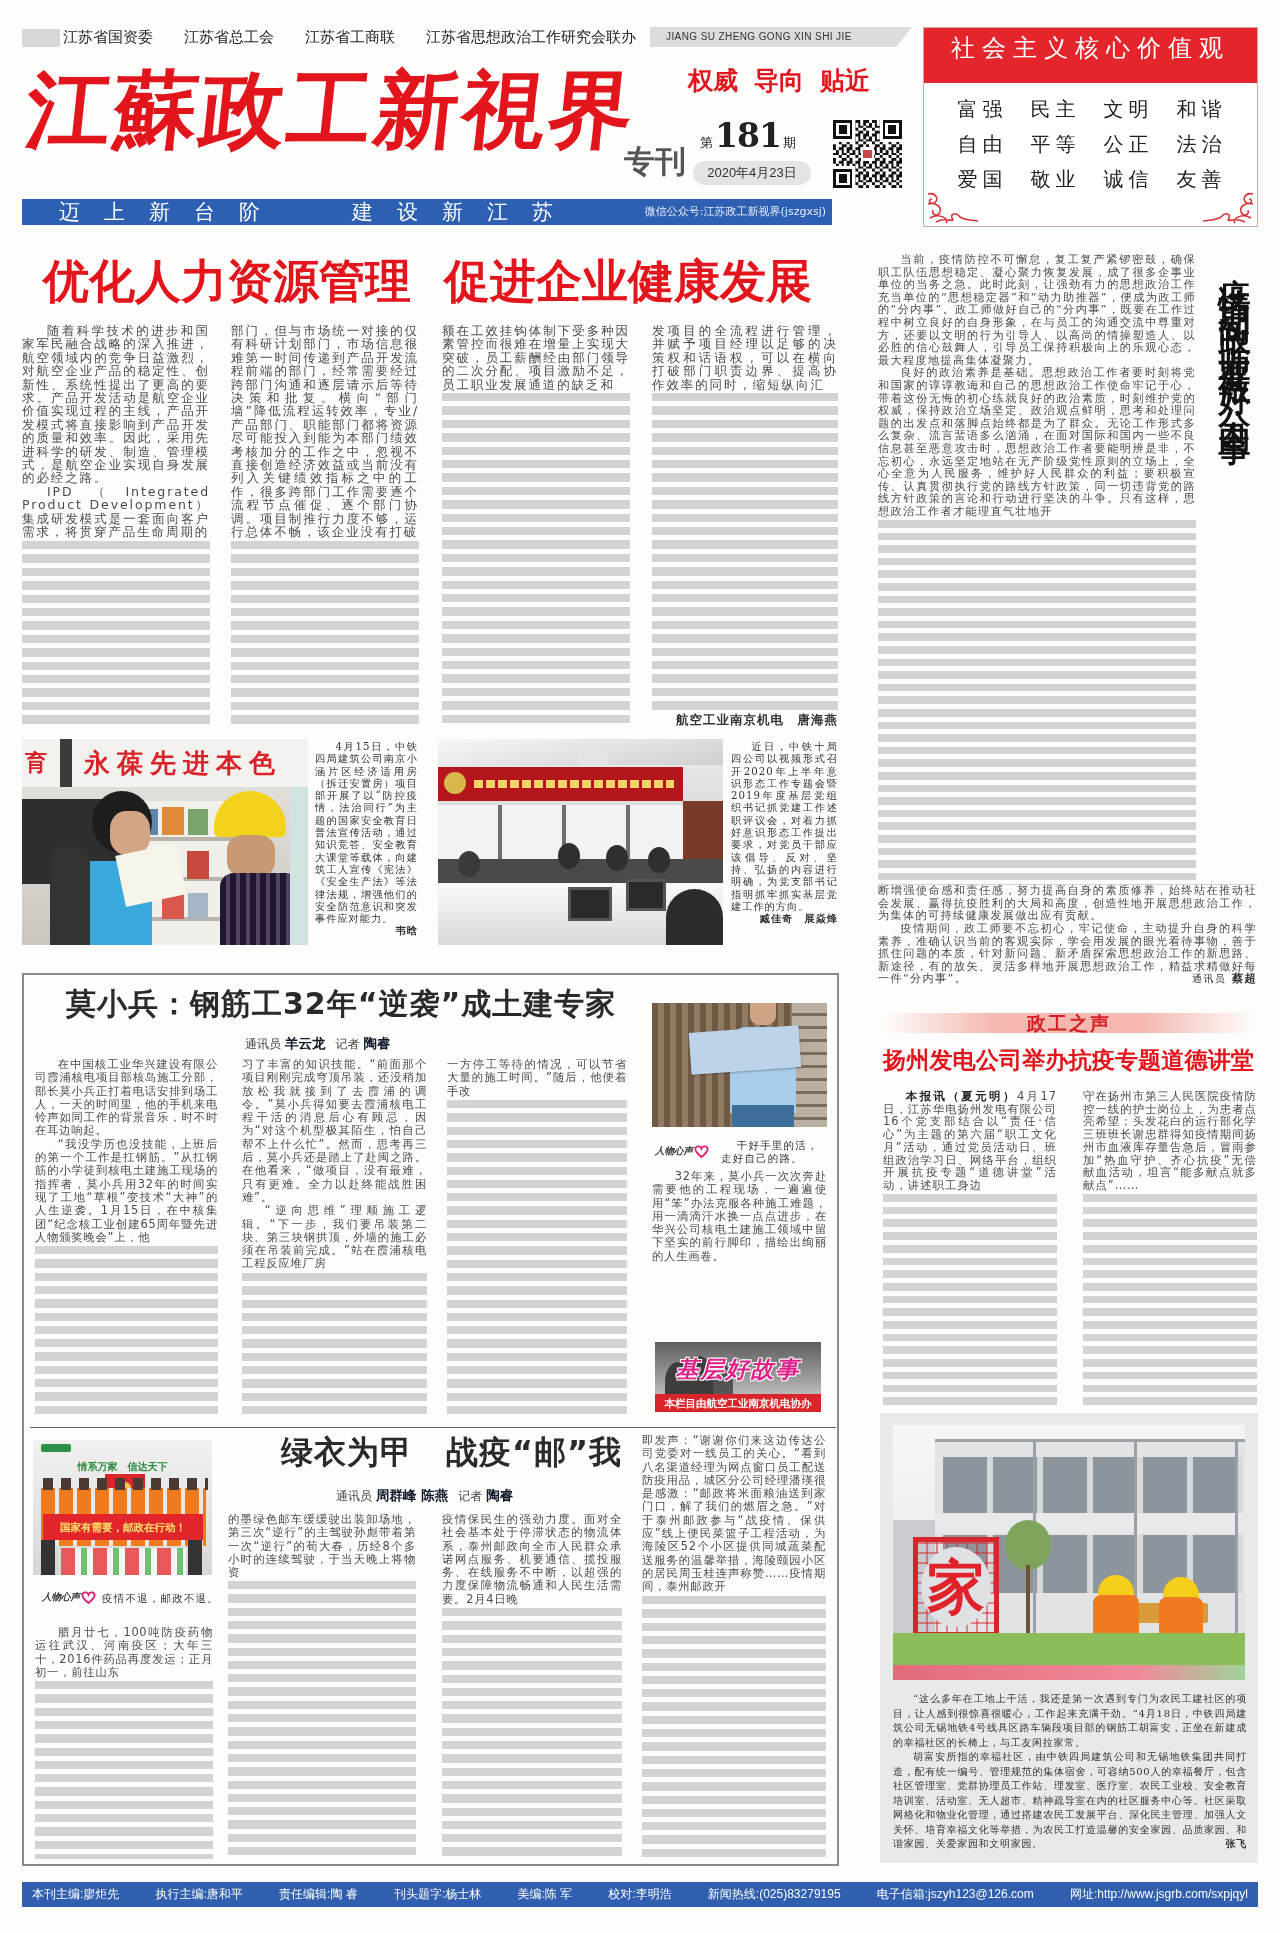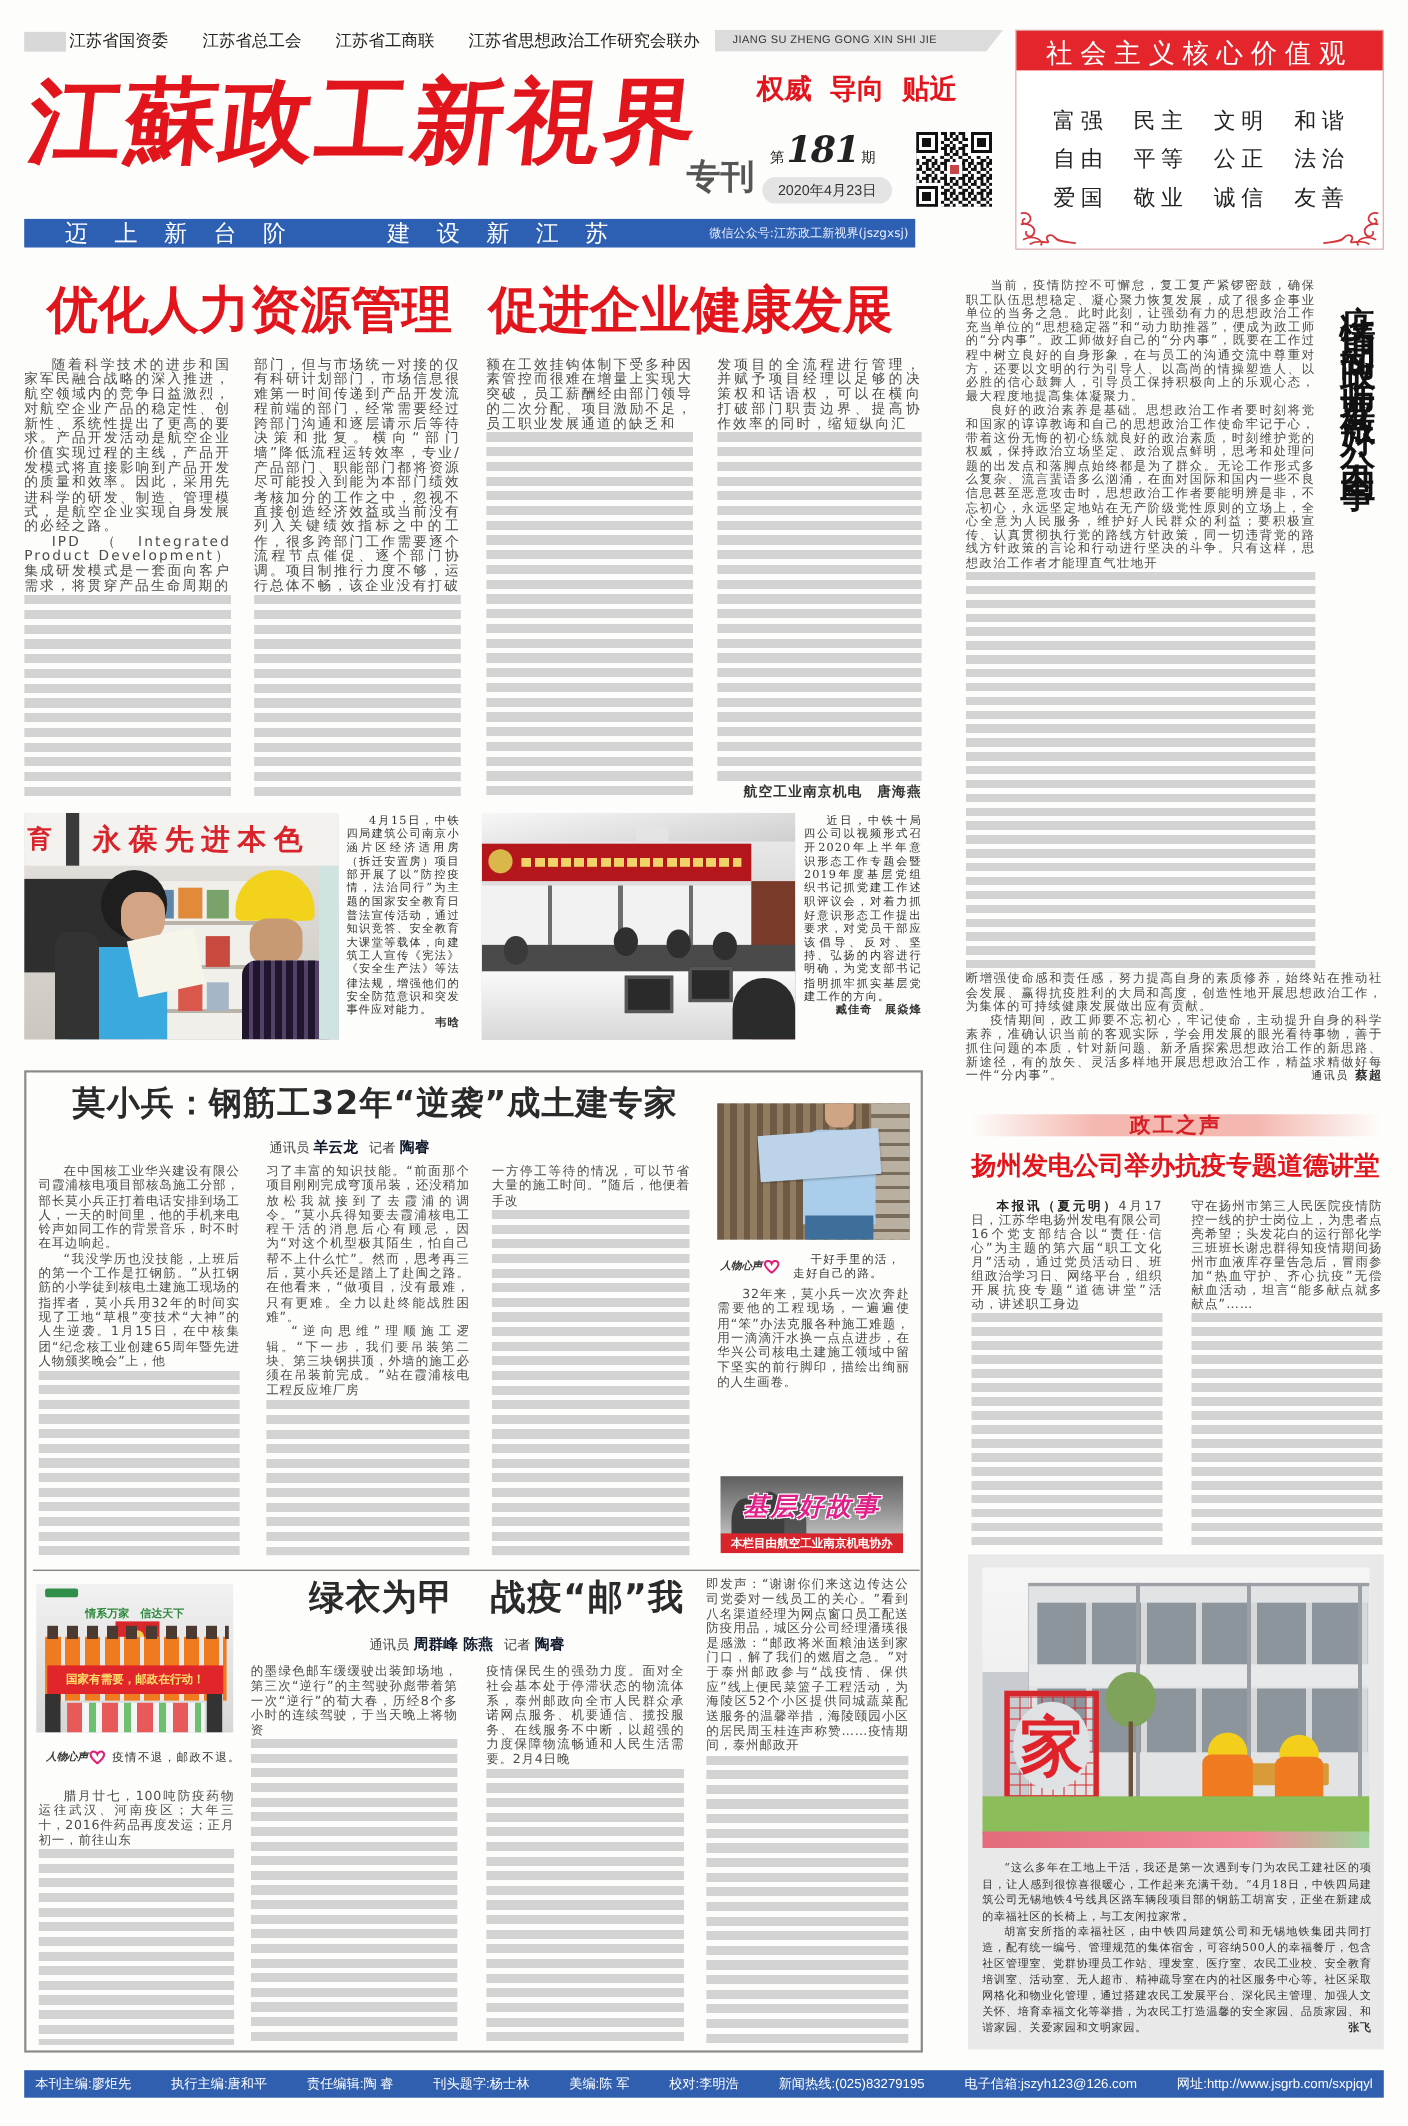--- a/index.html
+++ b/index.html
@@ -8,29 +8,29 @@
 .t{position:absolute}
 
 .sponsor-tab{left:22px;top:29px;width:38px;height:18px;background:#d8d8d8}
 .sponsors{left:63px;top:27px;font-size:15px;line-height:20px;color:#222;white-space:nowrap;display:flex;gap:31px}
 .pinyin{left:650px;top:27px;width:262px;height:20px;background:#dcdcdc;clip-path:polygon(0 0,100% 0,94% 100%,0 100%);font-family:"Liberation Sans",sans-serif;font-size:10px;line-height:20px;color:#333;padding-left:16px;letter-spacing:.4px;white-space:nowrap}
 .mast{left:22px;top:62px;font-family:"DejaVu Serif",serif;font-weight:bold;font-size:84px;line-height:96px;color:#e2141c;letter-spacing:3px;white-space:nowrap;transform:skewX(-6deg);transform-origin:left bottom}
 .slogans{left:688px;top:66px;font-size:25px;font-weight:bold;color:#e2141c;white-space:nowrap;line-height:30px;display:flex;gap:16px}
 .special{left:624px;top:143px;font-size:31px;font-weight:bold;color:#555;line-height:36px;white-space:nowrap}
 .issue{left:700px;top:116px;white-space:nowrap;color:#222;line-height:40px}
 .issue .sm{font-size:13px}
-.issue .num{font-family:"DejaVu Serif",serif;font-style:italic;font-weight:bold;font-size:33px;letter-spacing:-1px;margin:0 2px}
+.issue .num{font-family:"DejaVu Serif",serif;font-weight:bold;font-size:33px;letter-spacing:-1px;margin:0 2px}
 .datepill{left:693px;top:161px;width:118px;height:24px;border-radius:12px;background:#e4e4e4;font-family:"Liberation Sans",sans-serif;font-size:13px;line-height:24px;text-align:center;color:#333}
 .qr{left:833px;top:120px;width:69px;height:68px}
 .bluebar{left:22px;top:199px;width:810px;height:26px;background:#2d5fb2}
 .bluebar .bb{position:absolute;top:0;font-size:21px;line-height:26px;letter-spacing:24px;color:#fff;white-space:nowrap}
 .bluebar .bb-w{position:absolute;right:6px;top:0;font-size:11px;line-height:26px;color:#e8eefc;white-space:nowrap}
 
 .values{left:923px;top:27px;width:335px;height:200px;border:1px solid #d8a4a4;background:#fff}
-.values .vh{height:36px;background:#e4262c;color:#fff;font-size:24px;line-height:41px;text-align:center;letter-spacing:7px}
+.values .vh{height:55px;background:#e4262c;color:#fff;font-size:24px;line-height:41px;text-align:center;letter-spacing:7px}
 .values .grid{position:absolute;left:22px;top:69px;display:grid;grid-template-columns:repeat(4,73px);row-gap:11px}
 .values .grid span{font-family:"DejaVu Serif",serif;font-size:20px;line-height:24px;letter-spacing:5px;color:#222;text-align:center}
 .values .orn{position:absolute;bottom:2px;width:54px;height:34px}
 
 .hl{font-size:46px;font-weight:bold;color:#e2141c;line-height:54px;white-space:nowrap}
 
 .col{position:absolute;display:flex;flex-direction:column;overflow:hidden;color:#4b4b4b;text-align:justify}
 .col p{margin:0}
 .col p.ind{text-indent:2em}
 .fill{flex:1 1 auto;min-height:0;background:repeating-linear-gradient(to bottom,transparent 0,transparent 2px,#d3d3d3 2px,#d3d3d3 calc(var(--lh) - 3px),transparent calc(var(--lh) - 3px),transparent var(--lh))}

